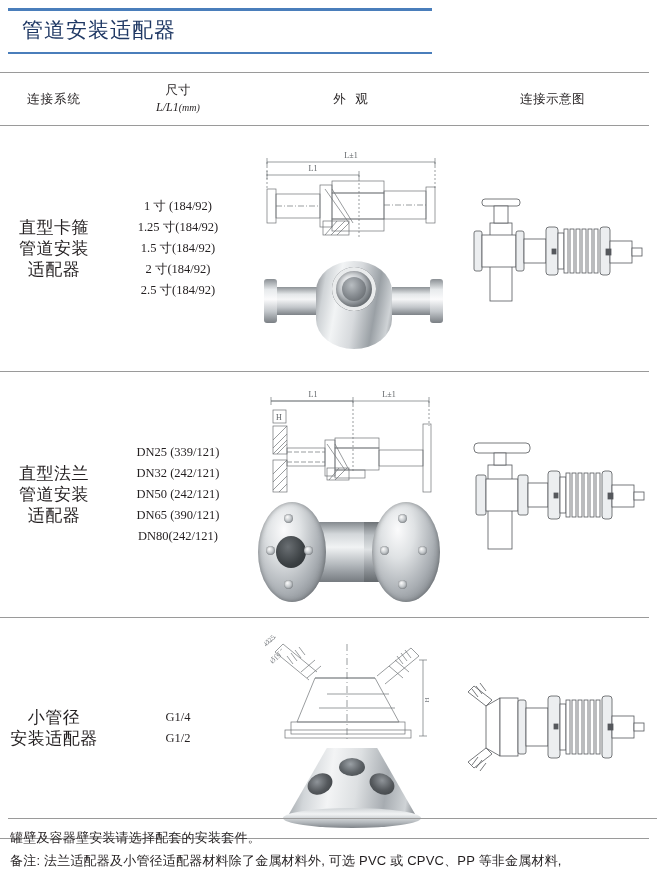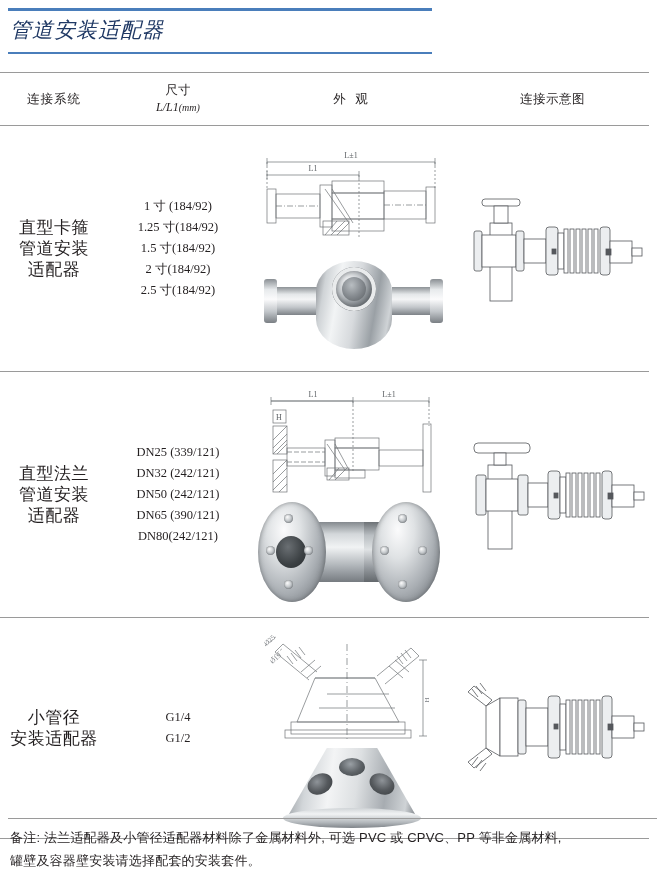--- a/index.html
+++ b/index.html
@@ -17,27 +17,26 @@
   
   .title-rule-top{
     position:absolute;left:8px;top:8px;width:424px;height:3px;
     background:#4a7ebb;
   }
   .title-rule-bottom{
     position:absolute;left:8px;top:52px;width:424px;height:2px;
     background:#4a7ebb;
   }
   .doc-title{
-    position:absolute;left:10px;top:15px;
+    position:absolute;left:22px;top:15px;
     font-family:"DejaVu Sans","Liberation Sans",sans-serif;
     font-size:21px;line-height:30px;
     color:#1f3864;
     letter-spacing:1px;
     white-space:nowrap;
-    font-style:italic;
   }
 
   
   .tbl{
     position:absolute;left:0;top:72px;width:649px;
     border-collapse:collapse;
     table-layout:fixed;
   }
   .tbl col.c1{width:108px;}
   .tbl col.c2{width:140px;}
@@ -531,17 +530,17 @@
             </svg>
           </div>
         </td>
       </tr>
 
     </tbody>
   </table>
 
   <div class="note-rule"></div>
   <div class="note">
+    <div>罐壁及容器壁安装请选择配套的安装套件。</div>
     <div>备注: 法兰适配器及小管径适配器材料除了金属材料外, 可选 PVC 或 CPVC、PP 等非金属材料,</div>
-    <div>罐壁及容器壁安装请选择配套的安装套件。</div>
   </div>
 
 </div>
 
 </body></html>

